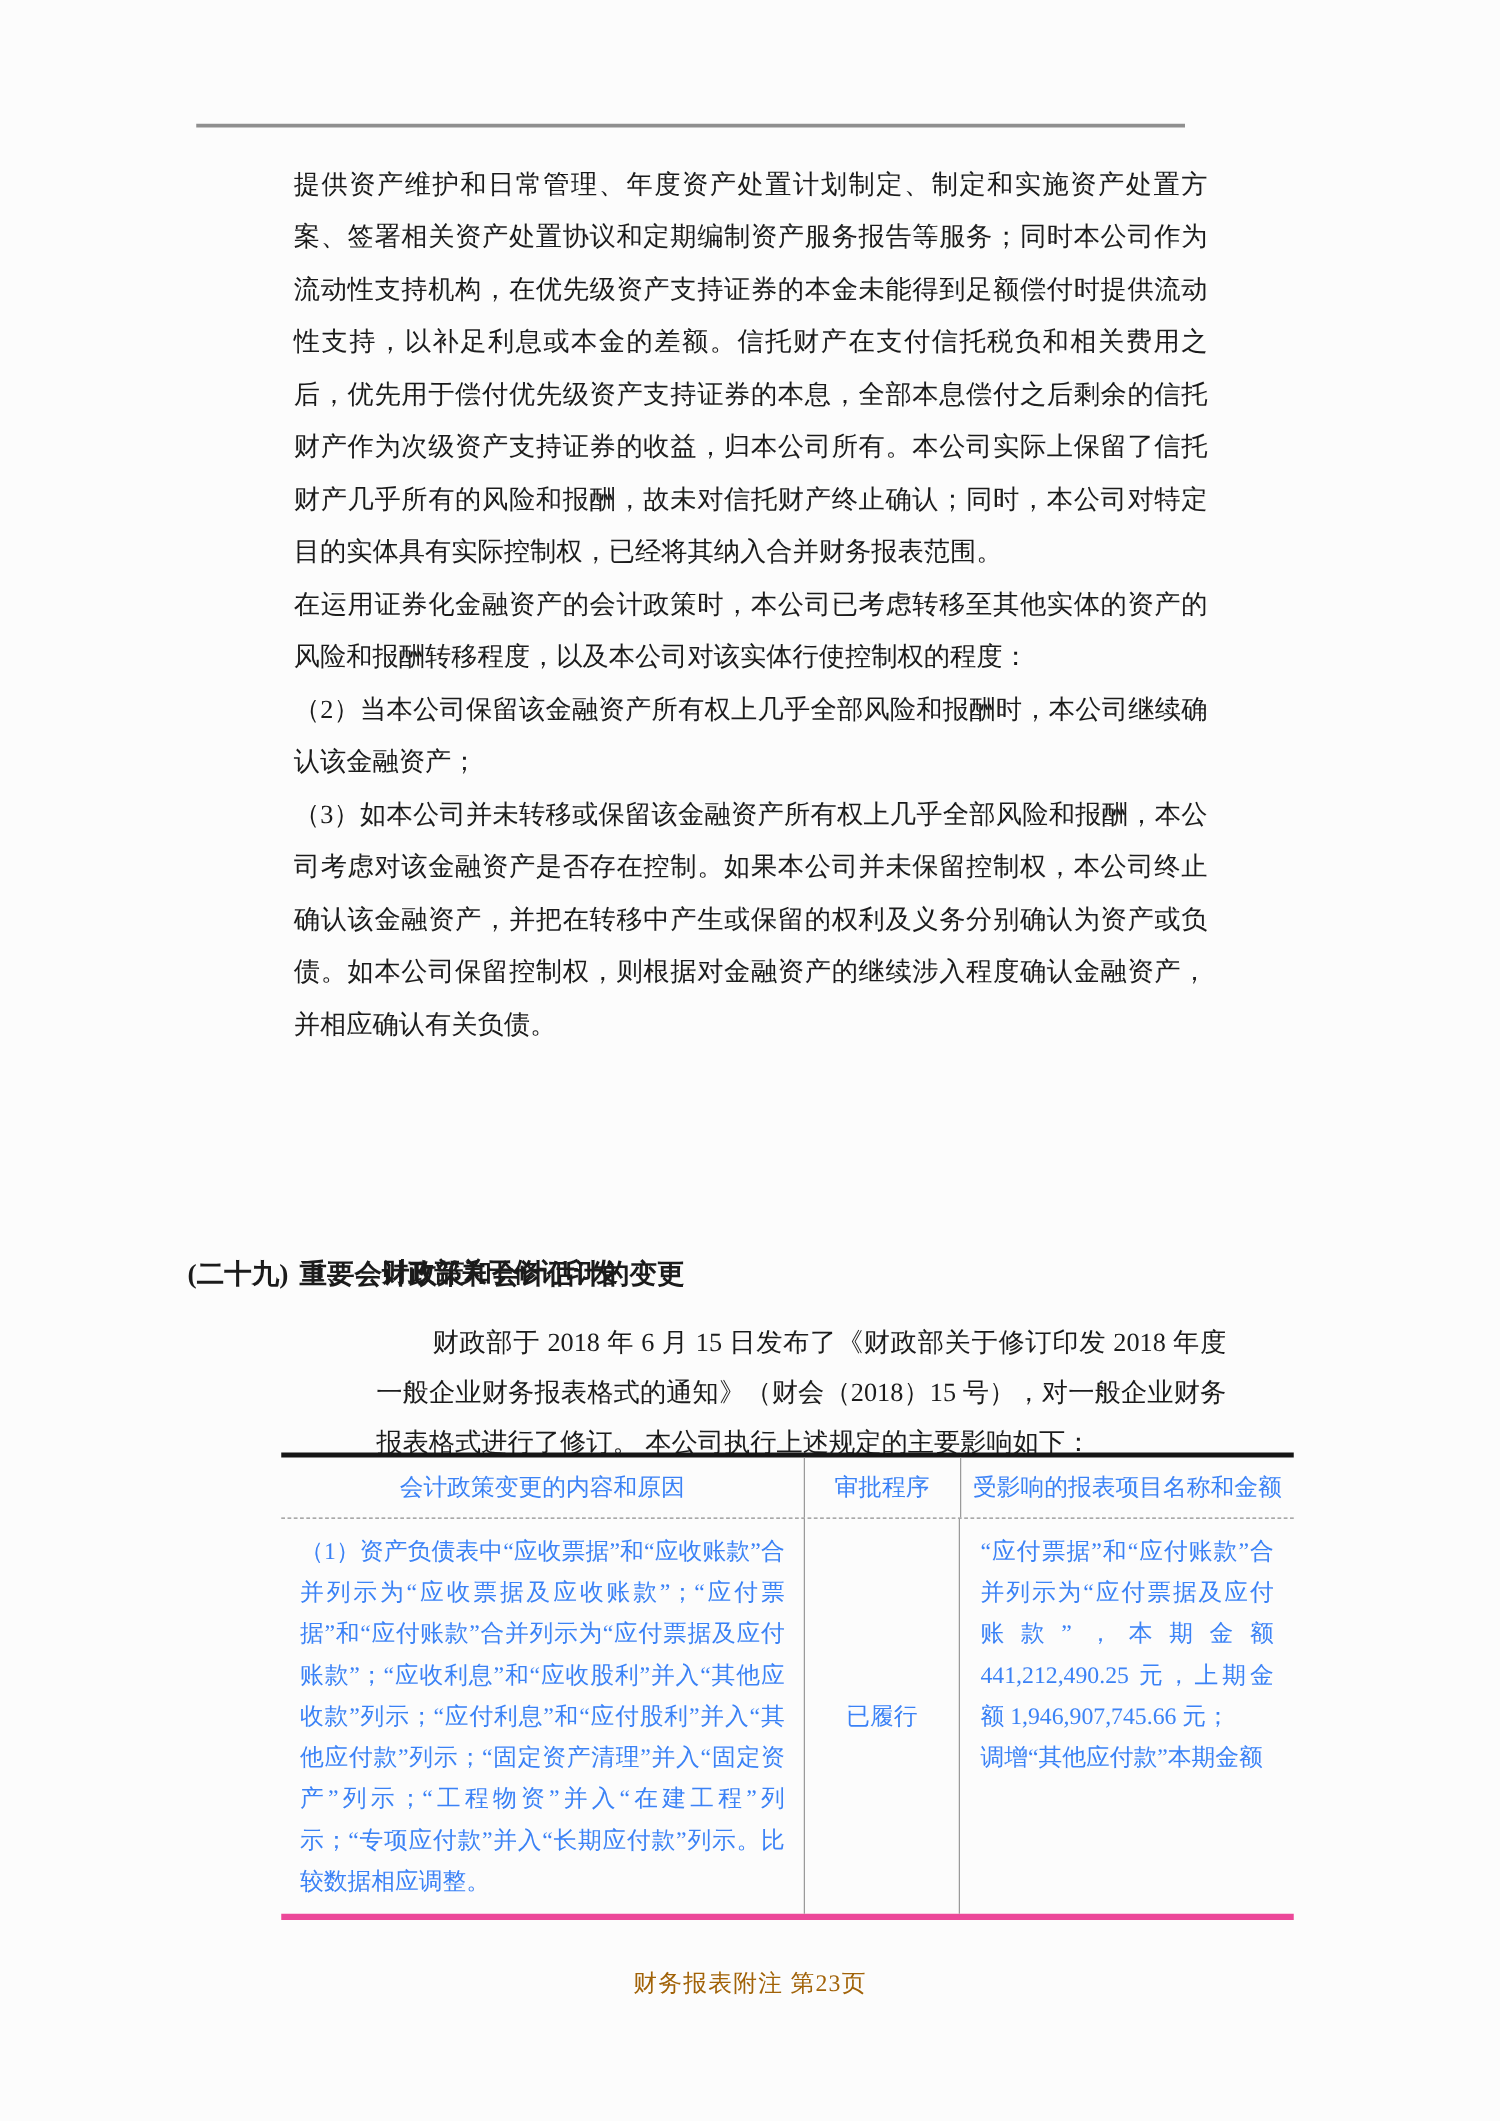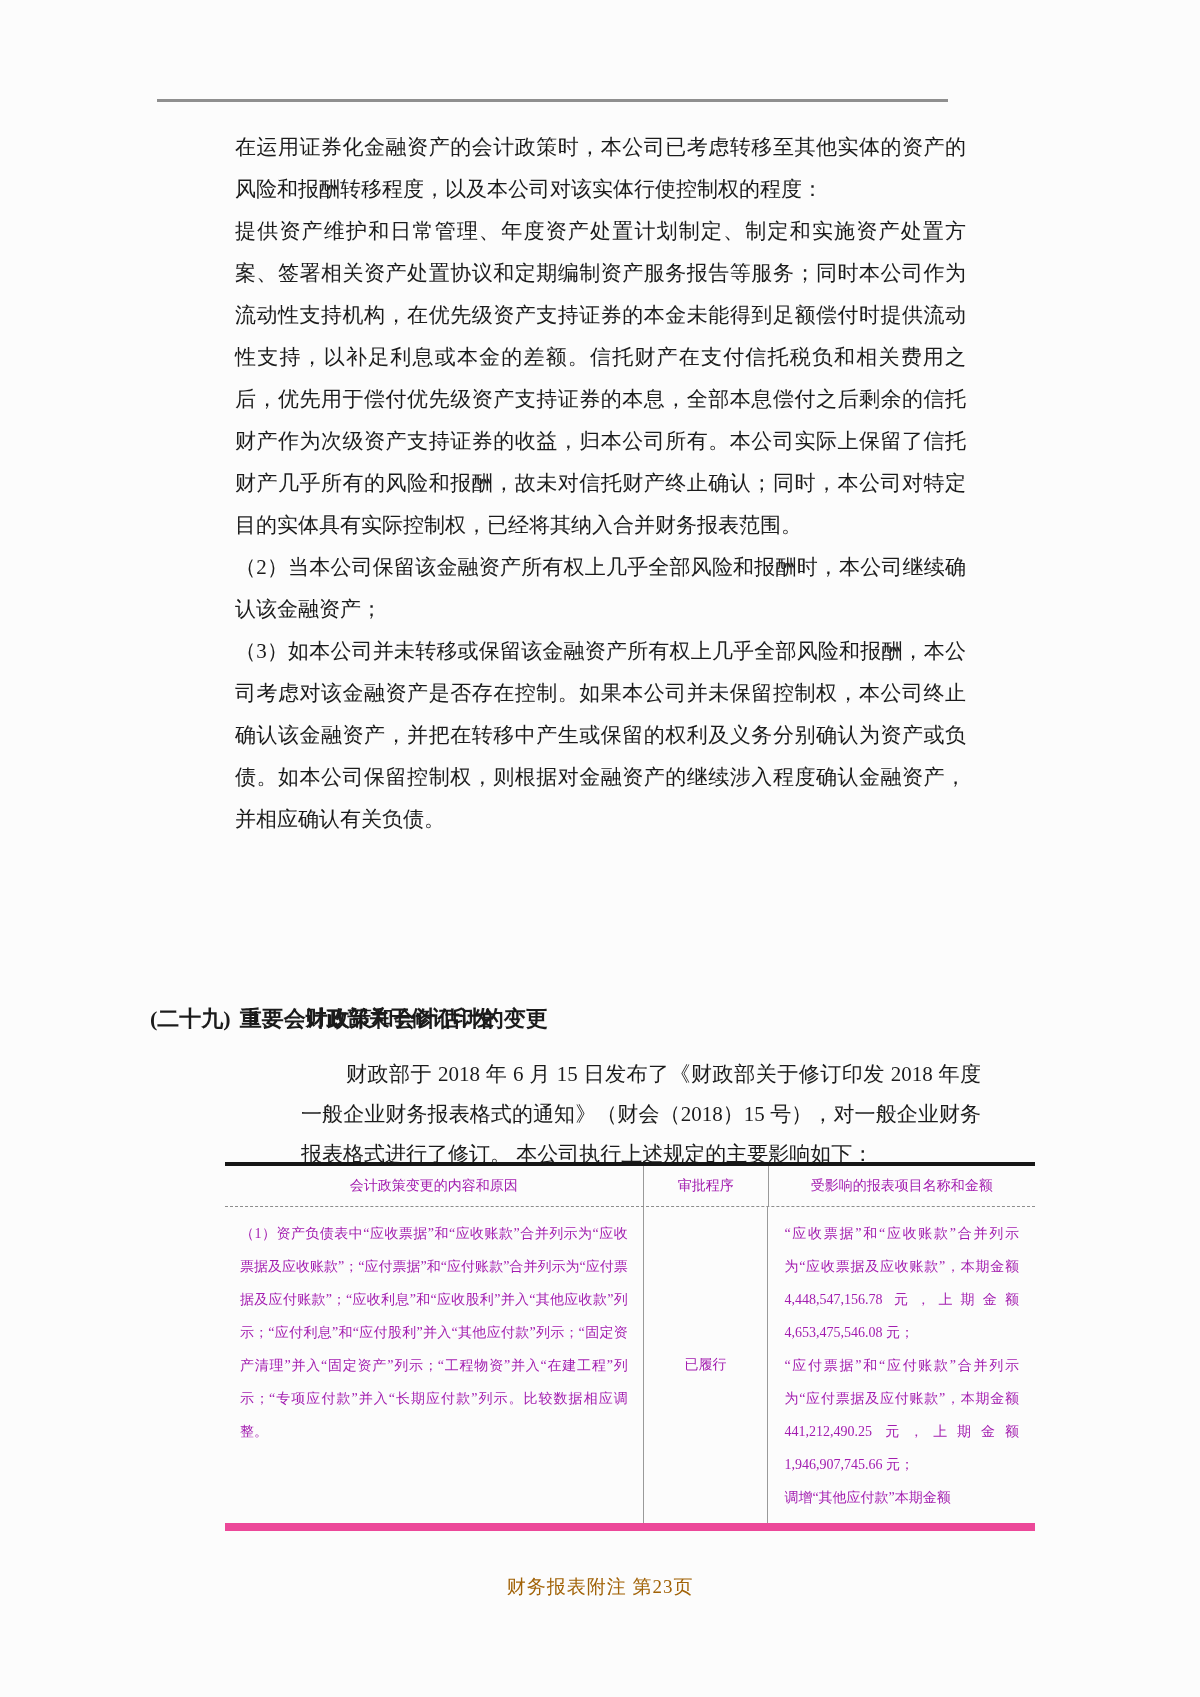--- a/index.html
+++ b/index.html
@@ -50,23 +50,23 @@
     margin: 16px;
     font-size: 21px; line-height: 40px;
     text-indent: 45px;
     text-align: justify;
     text-justify: inter-ideograph;
   }
   .policy-table {
     position: absolute;
     left: 225px; top: 1162px; width: 810px;
     border-top: 4px solid #161616;
-    border-bottom: 8px solid #ec4899;
-    font-size: 14px;
-    color: #a21caf;
+    border-bottom: 5px solid #ec4899;
+    font-size: 19px;
+    color: #3b82f6;
   }
   .t-row { display: flex; }
   .t-header { border-bottom: 1px dashed #8d8d8d; }
   .t-header > div { padding: 11px 4px; text-align: center; }
   .c1 { width: 425px; box-sizing: border-box; }
   .c2 { width: 128px; box-sizing: border-box;
         border-left: 1px solid #9a9a9a; border-right: 1px solid #9a9a9a; }
   .c3 { width: 271px; box-sizing: border-box; }
   .t-body .c1 {
     padding: 10px 15px 9px 15px;
@@ -90,22 +90,22 @@
   }
 </style>
 </head>
 <body>
 
 <div class="page">
 
   <div class="top-rule"></div>
 
   <div class="main-text">
+    <p>提供资产维护和日常管理、年度资产处置计划制定、制定和实施资产处置方案、签署相关资产处置协议和定期编制资产服务报告等服务；同时本公司作为流动性支持机构，在优先级资产支持证券的本金未能得到足额偿付时提供流动性支持，以补足利息或本金的差额。信托财产在支付信托税负和相关费用之后，优先用于偿付优先级资产支持证券的本息，全部本息偿付之后剩余的信托财产作为次级资产支持证券的收益，归本公司所有。本公司实际上保留了信托财产几乎所有的风险和报酬，故未对信托财产终止确认；同时，本公司对特定目的实体具有实际控制权，已经将其纳入合并财务报表范围。</p>
     <p>在运用证券化金融资产的会计政策时，本公司已考虑转移至其他实体的资产的风险和报酬转移程度，以及本公司对该实体行使控制权的程度：</p>
-    <p>提供资产维护和日常管理、年度资产处置计划制定、制定和实施资产处置方案、签署相关资产处置协议和定期编制资产服务报告等服务；同时本公司作为流动性支持机构，在优先级资产支持证券的本金未能得到足额偿付时提供流动性支持，以补足利息或本金的差额。信托财产在支付信托税负和相关费用之后，优先用于偿付优先级资产支持证券的本息，全部本息偿付之后剩余的信托财产作为次级资产支持证券的收益，归本公司所有。本公司实际上保留了信托财产几乎所有的风险和报酬，故未对信托财产终止确认；同时，本公司对特定目的实体具有实际控制权，已经将其纳入合并财务报表范围。</p>
     <p>（2）当本公司保留该金融资产所有权上几乎全部风险和报酬时，本公司继续确认该金融资产；</p>
     <p>（3）如本公司并未转移或保留该金融资产所有权上几乎全部风险和报酬，本公司考虑对该金融资产是否存在控制。如果本公司并未保留控制权，本公司终止确认该金融资产，并把在转移中产生或保留的权利及义务分别确认为资产或负债。如本公司保留控制权，则根据对金融资产的继续涉入程度确认金融资产，并相应确认有关负债。</p>
   </div>
 
   <div class="section-heading">
     <span class="num">(二十九)</span><span>重要会计政策和会计估计的变更</span>
   </div>
 
   <div class="sub-heading">
     <span class="num">1、</span><span>财政部关于修订印发</span>
@@ -118,21 +118,20 @@
       <div class="c1">会计政策变更的内容和原因</div>
       <div class="c2">审批程序</div>
       <div class="c3">受影响的报表项目名称和金额</div>
     </div>
     <div class="t-row t-body">
       <div class="c1">（1）资产负债表中“应收票据”和“应收账款”合并列示为“应收票据及应收账款”；“应付票据”和“应付账款”合并列示为“应付票据及应付账款”；“应收利息”和“应收股利”并入“其他应收款”列示；“应付利息”和“应付股利”并入“其他应付款”列示；“固定资产清理”并入“固定资产”列示；“工程物资”并入“在建工程”列示；“专项应付款”并入“长期应付款”列示。比较数据相应调整。</div>
       <div class="c2">
         <span>已履行</span>
       </div>
       <div class="c3">
-        <p>“应收票据”和“应收账款”合并列示为“应收票据及应收账款”，本期金额 4,448,547,156.78 元，上期金额 4,653,475,546.08 元；</p>
         <p>“应付票据”和“应付账款”合并列示为“应付票据及应付账款”，本期金额 441,212,490.25 元，上期金额 1,946,907,745.66 元；</p>
         <p>调增“其他应付款”本期金额</p>
       </div>
     </div>
   </div>
 
   <div class="footer">财务报表附注 第23页</div>
 
 </div>
 

